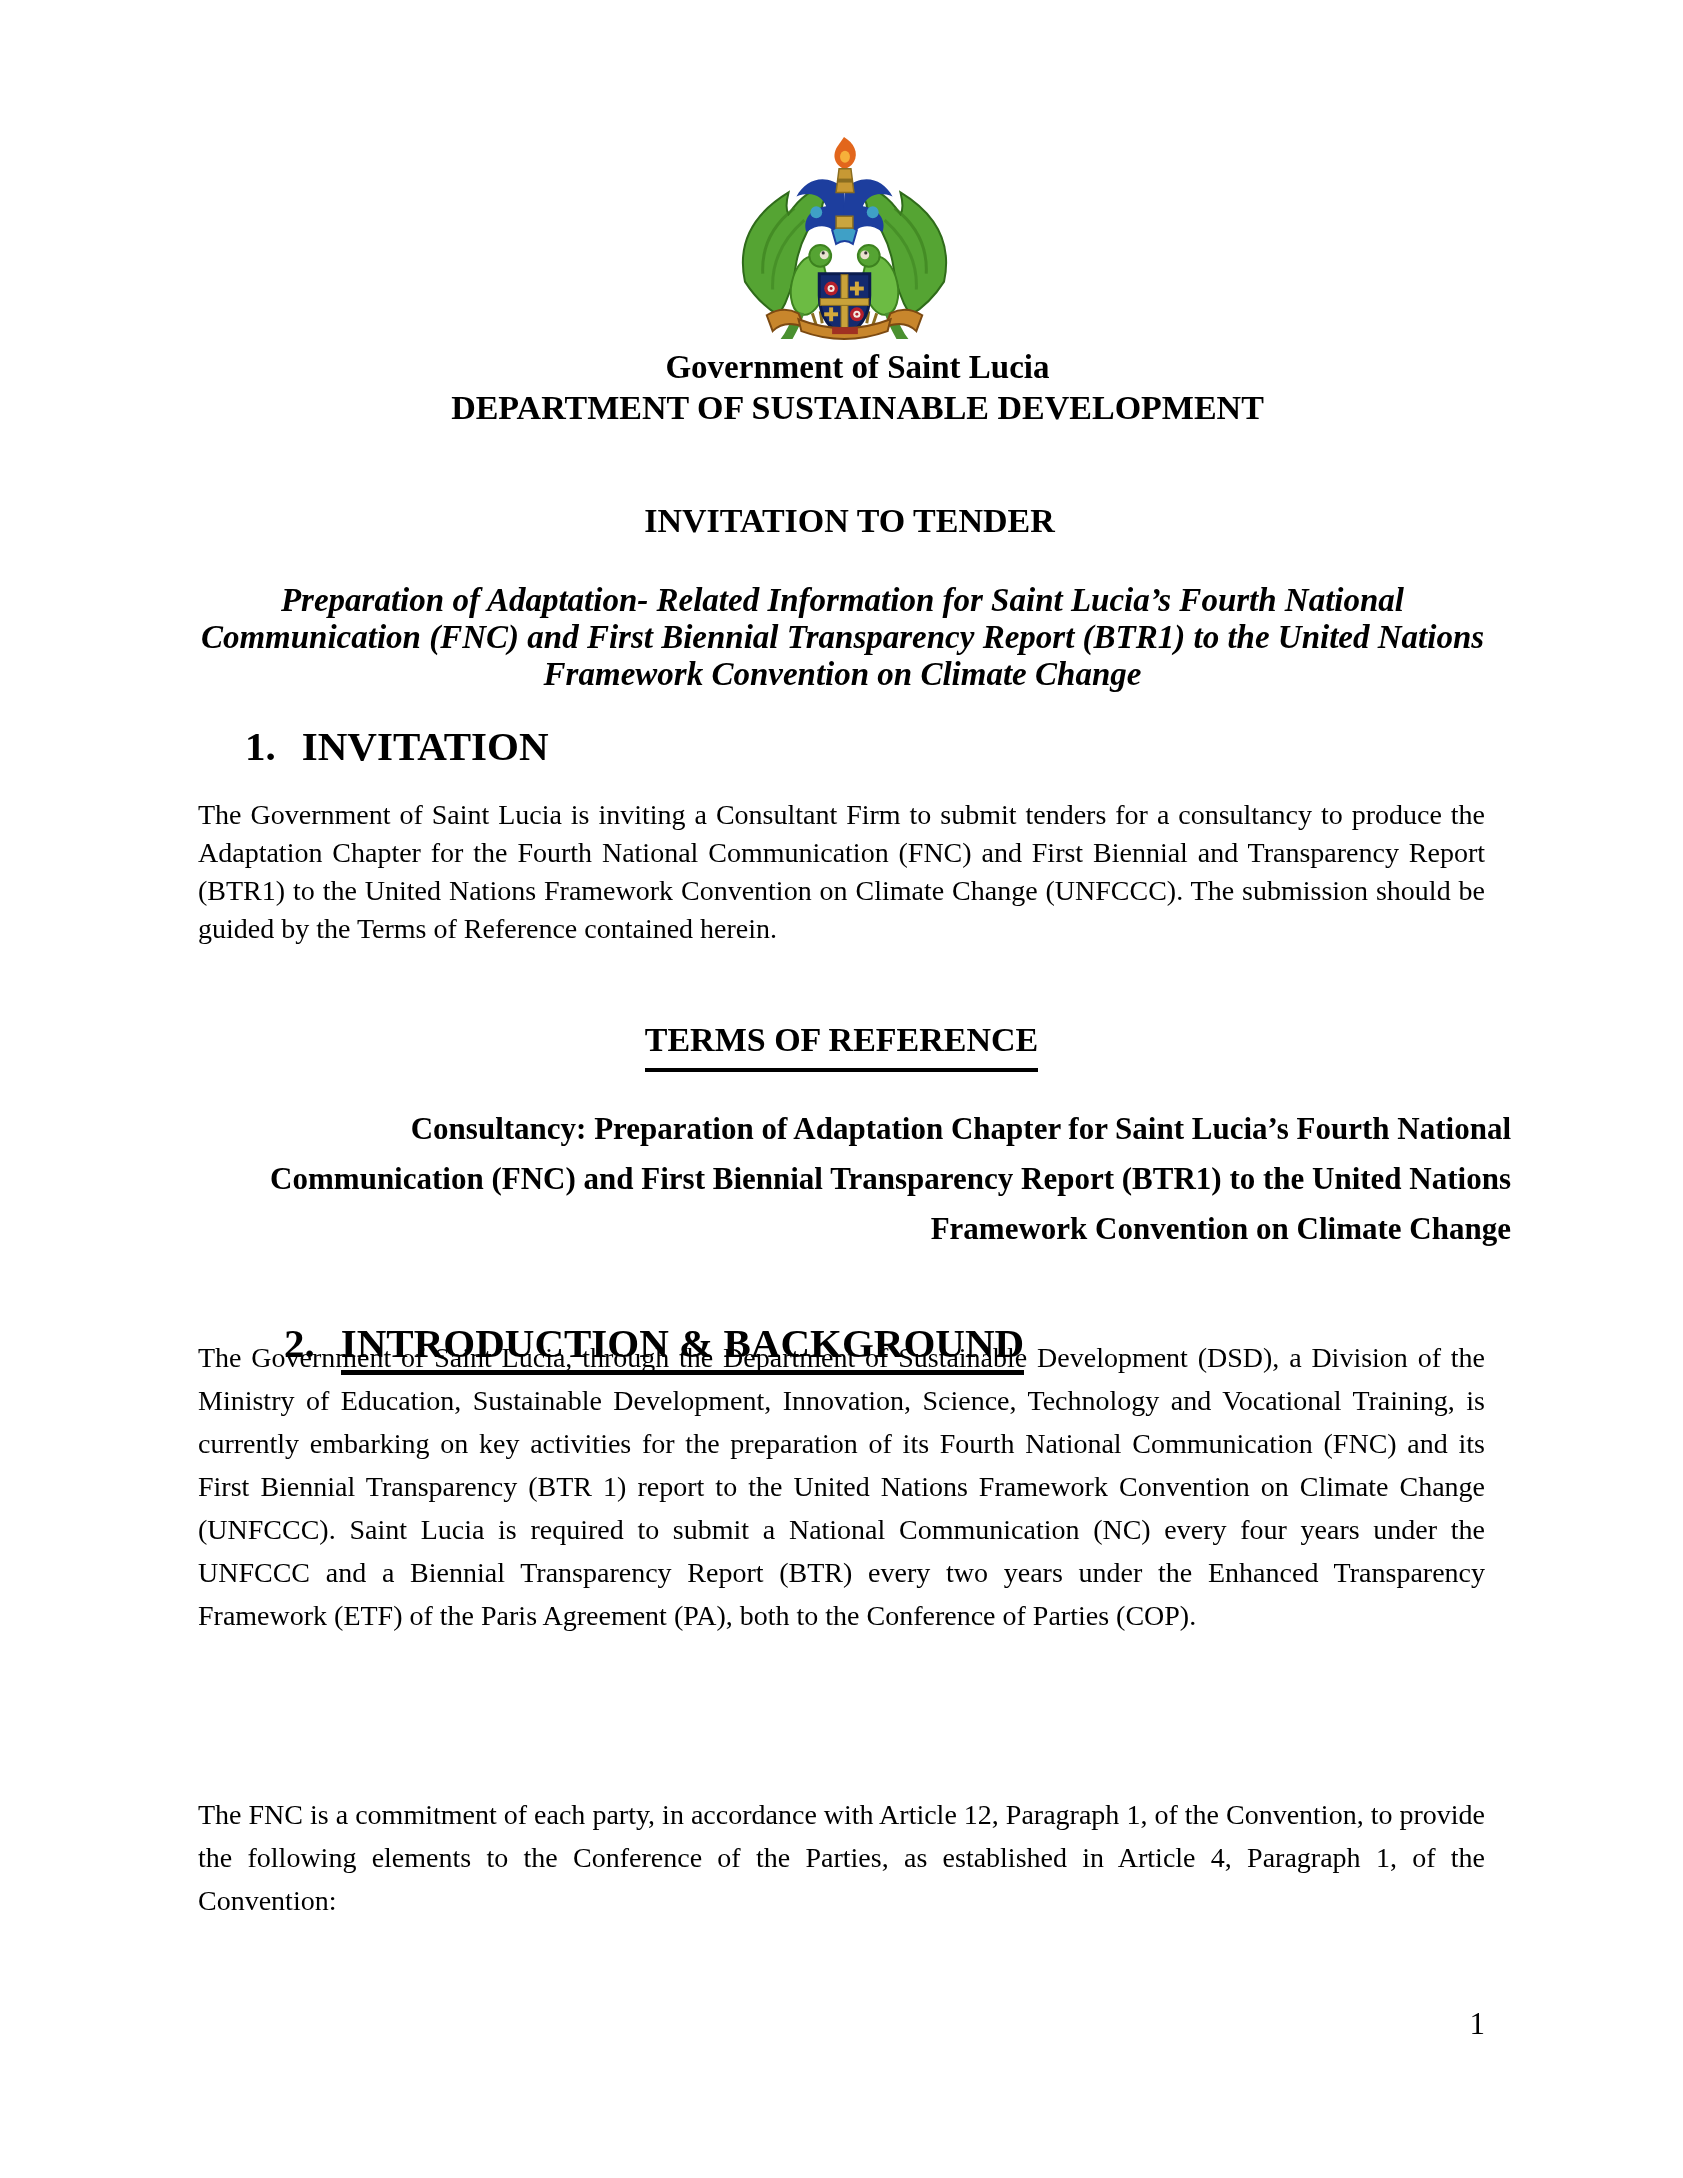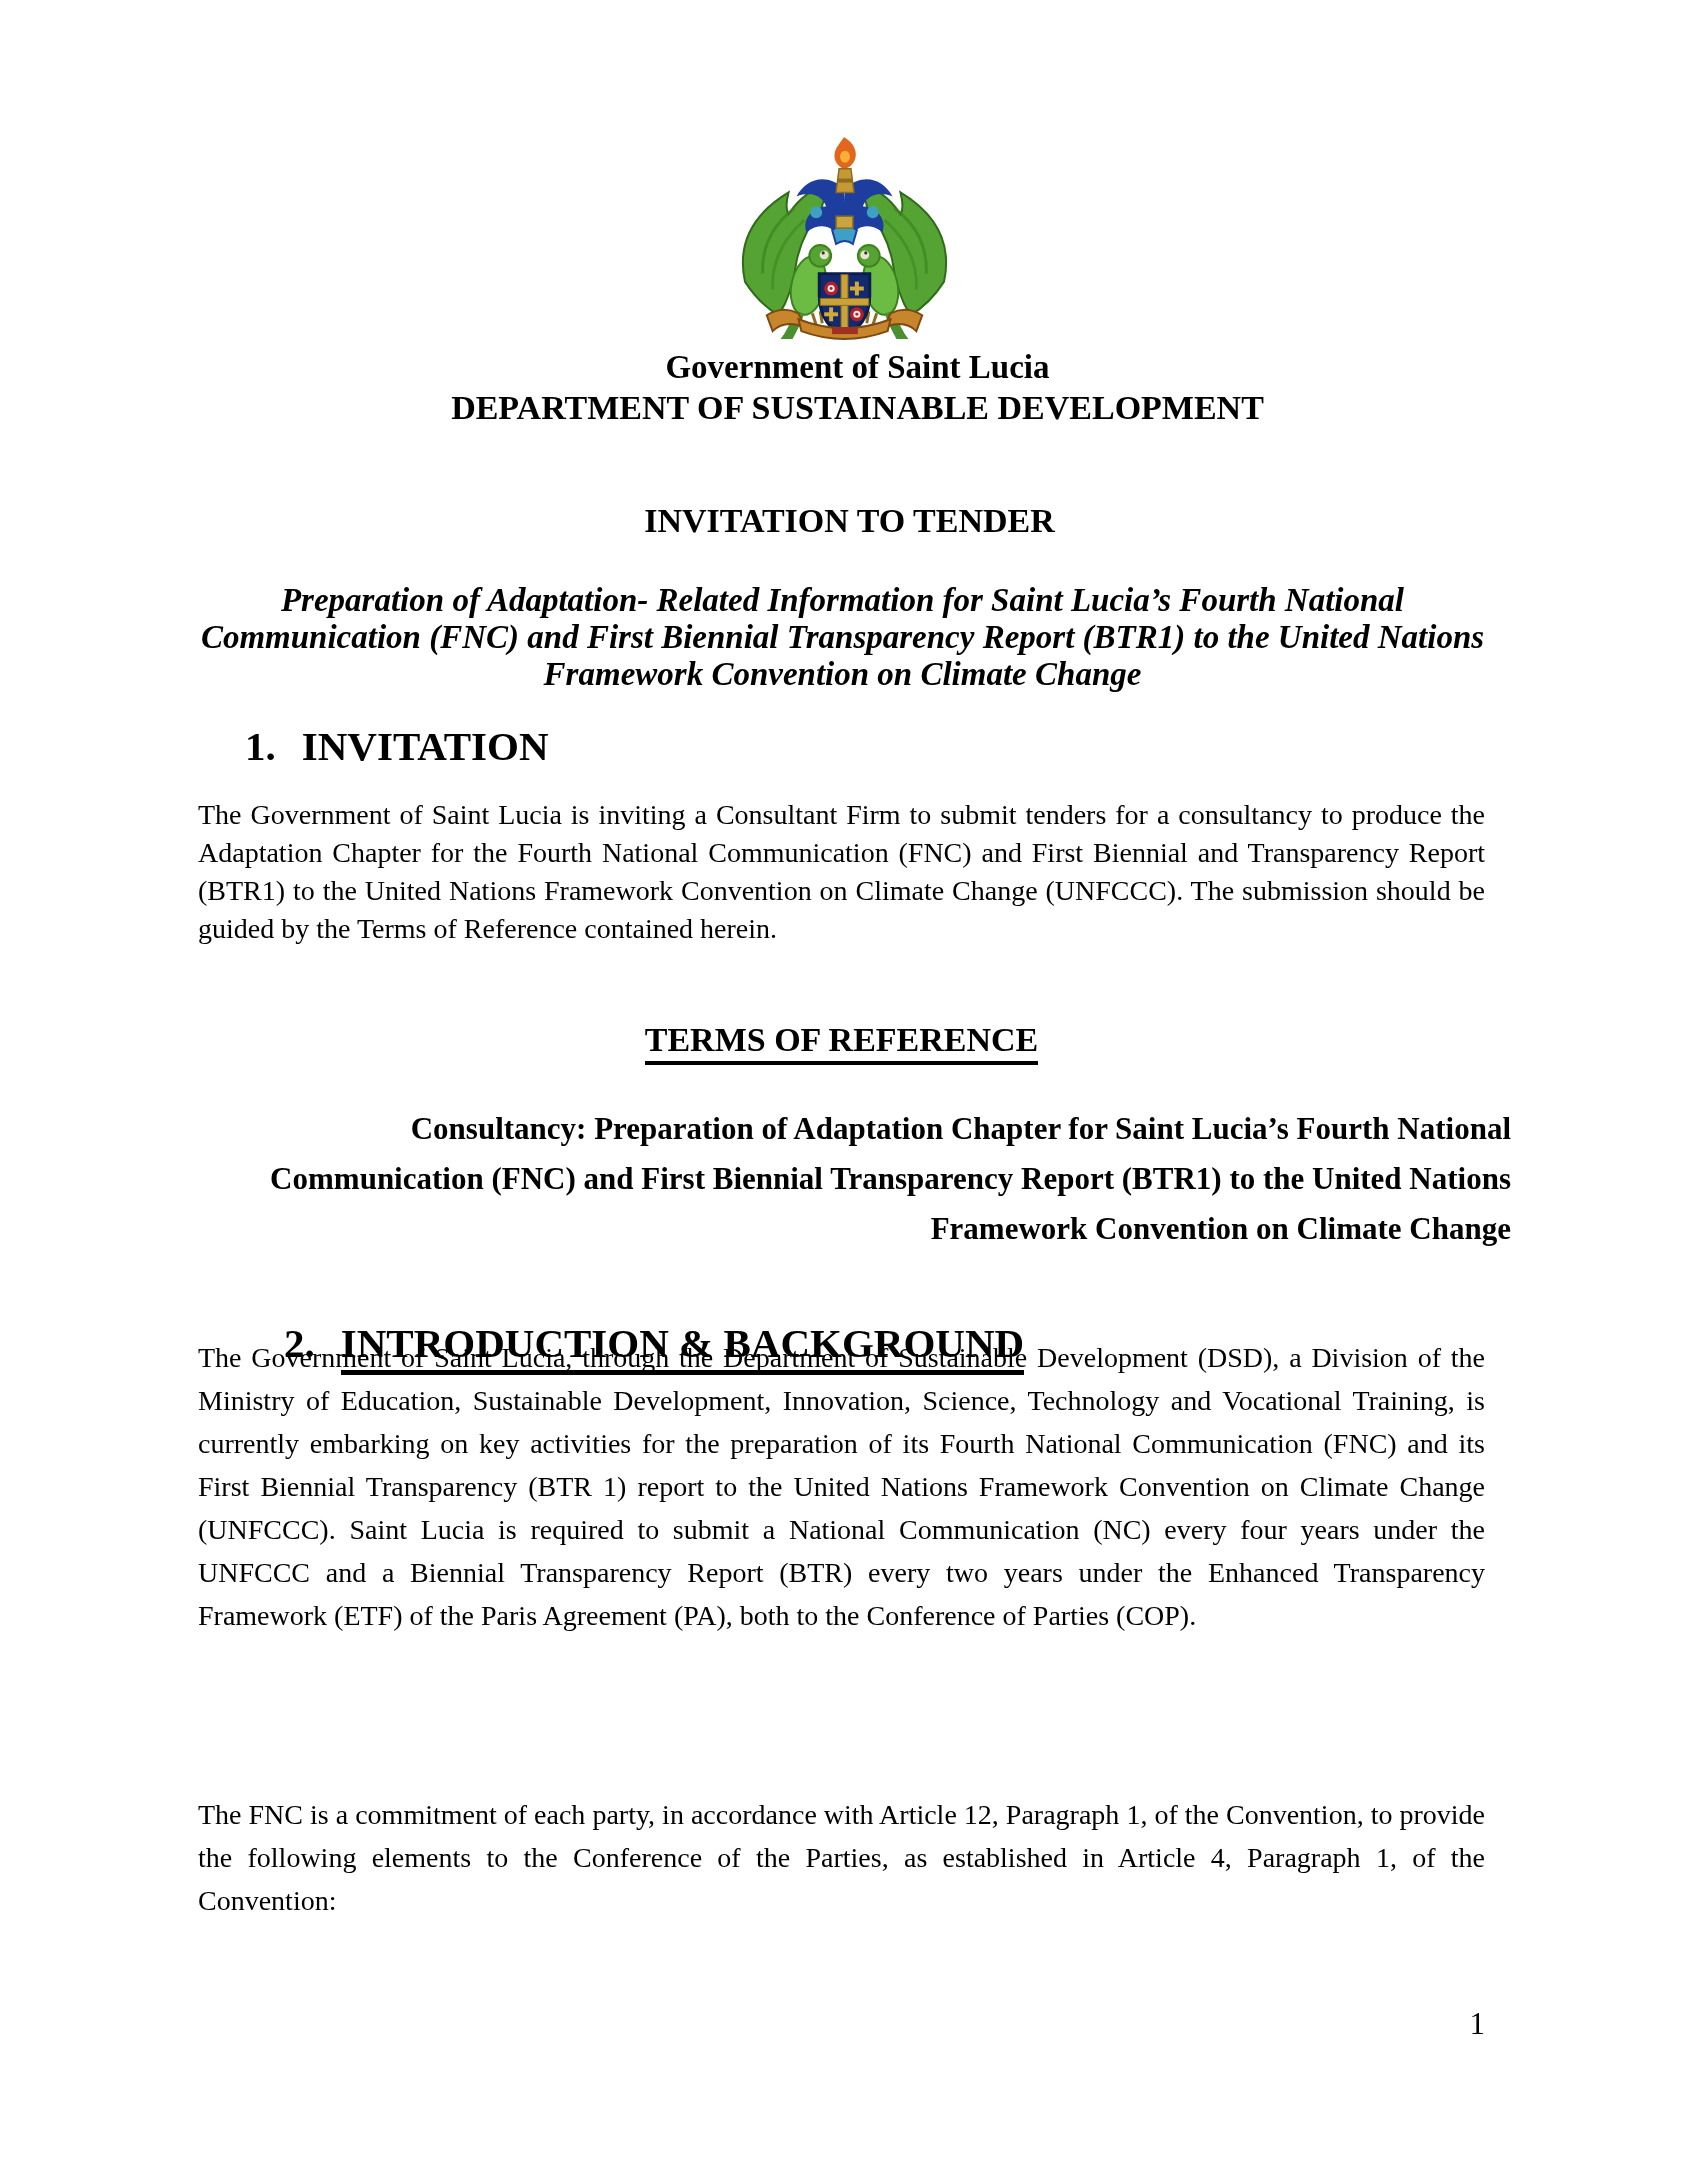--- a/index.html
+++ b/index.html
@@ -17,21 +17,21 @@
   .subject{top:582px;left:193px;width:1299px;text-align:center;font-weight:bold;font-style:italic;font-size:33px;line-height:37px;}
   .sec-heading{font-weight:bold;font-size:41px;line-height:48px;white-space:nowrap;}
   .sec1{top:722px;left:245px;}
   .sec2{top:1319px;left:248px;margin-left:36px;}
   .sec-heading .num{display:inline-block;}
   .sec-heading .lbl{display:inline-block;margin-left:26px;}
   .lbl-underline{border-bottom:5px solid #000;padding-bottom:3px;}
   .body-para{margin:0;font-size:28px;text-align:justify;}
   .para1{top:796px;left:198px;width:1287px;line-height:38px;}
   .terms-heading{top:1019px;left:0;width:1683px;text-align:center;font-weight:bold;font-size:34px;line-height:41px;}
-  .terms-heading .u{display:inline-block;border-bottom:4px solid #000;padding-bottom:1px;}
+  .terms-heading .u{display:inline-block;border-bottom:4px solid #000;padding-bottom:8px;}
   .consultancy{top:1104px;left:212px;width:1299px;font-weight:bold;font-size:31px;line-height:50px;text-align:right;}
   .para2{top:1336px;left:198px;width:1287px;line-height:43px;}
   .para3{top:1793px;left:198px;width:1287px;line-height:43px;}
   .pageno{top:2006px;left:198px;width:1287px;text-align:right;font-size:31px;line-height:36px;}
 </style>
 </head>
 <body>
 
 <div>
 

